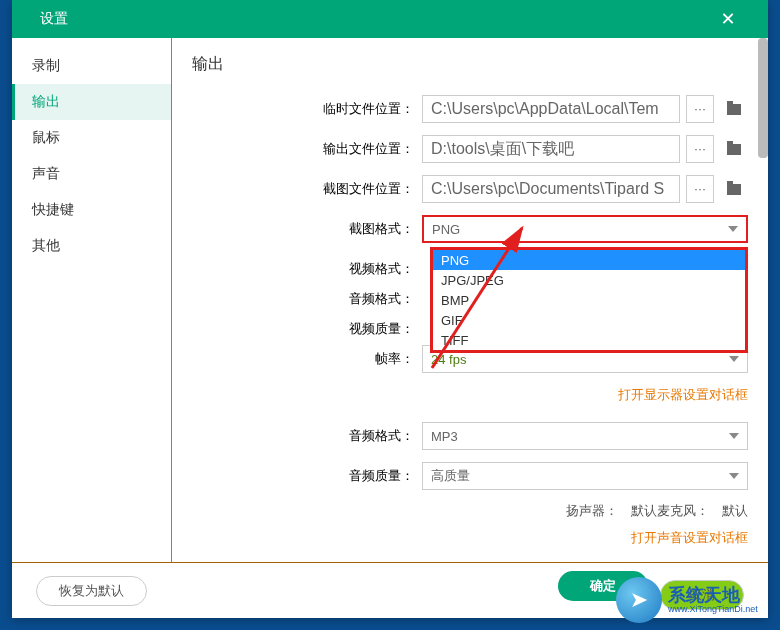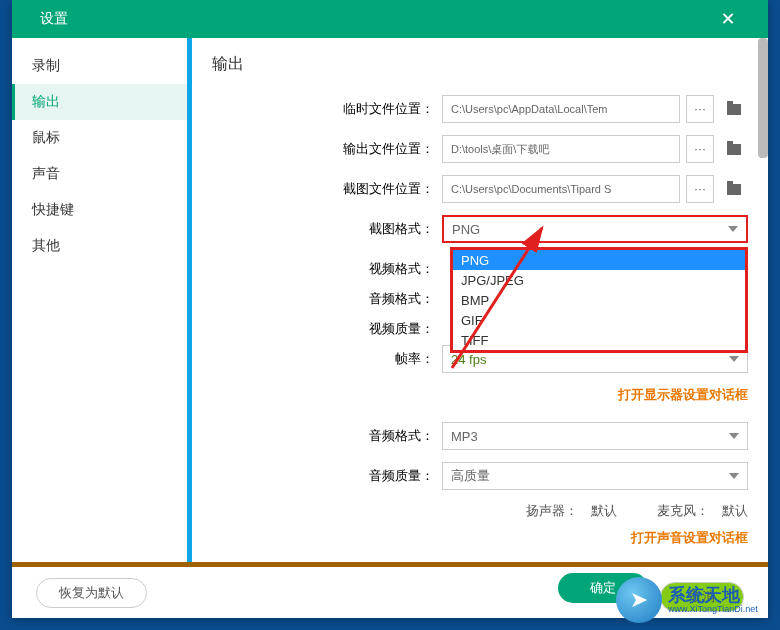--- a/index.html
+++ b/index.html
@@ -2,45 +2,45 @@
 <html><head>
   <meta charset="utf-8">
   <style>
     * { box-sizing: border-box; margin: 0; padding: 0; font-family: "Microsoft YaHei", Arial, sans-serif; }
     body { width: 780px; height: 630px; background: #0a4d8f; overflow: hidden; position: relative; }
     .window { position: absolute; top: 0; left: 12px; right: 12px; bottom: 12px; background: #fff; box-shadow: 0 2px 10px rgba(0,0,0,0.3); }
     .titlebar { height: 38px; background: #00a578; display: flex; align-items: center; justify-content: space-between; padding: 0 28px; }
     .titlebar-title { color: #fff; font-size: 14px; }
     .close-btn { color: #fff; font-size: 18px; cursor: pointer; width: 24px; height: 24px; display: flex; align-items: center; justify-content: center; }
     .body { display: flex; height: calc(100% - 38px - 56px); }
-    .sidebar { width: 180px; border-right: 5px solid #0ea5e9; padding-top: 10px; }
+    .sidebar { width: 160px; border-right: 1px solid #0ea5e9; padding-top: 10px; }
     .sidebar-item { height: 36px; display: flex; align-items: center; padding-left: 20px; font-size: 14px; color: #333; cursor: pointer; position: relative; }
     .sidebar-item.active { background: #e6f5f1; color: #00a578; }
     .sidebar-item.active::before { content: ""; position: absolute; left: 0; top: 0; bottom: 0; width: 3px; background: #00a578; }
     .content { flex: 1; padding: 16px 20px 0 20px; overflow-y: auto; position: relative; }
     .section-title { font-size: 16px; color: #333; margin-bottom: 20px; }
     .form-row { display: flex; align-items: center; margin-bottom: 12px; min-height: 28px; }
     .form-label { width: 230px; text-align: right; font-size: 13px; color: #000000; padding-right: 8px; }
     .form-control { flex: 1; display: flex; align-items: center; gap: 6px; }
-    .path-input { flex: 1; height: 28px; border: 1px solid #ccc; padding: 0 8px; font-size: 11px; color: #666; display: flex; align-items: center; background: #fff; overflow: hidden; white-space: nowrap; }
+    .path-input { flex: 1; height: 28px; border: 1px solid #ccc; padding: 0 8px; font-size: 16px; color: #666; display: flex; align-items: center; background: #fff; overflow: hidden; white-space: nowrap; }
     .browse-btn { width: 28px; height: 28px; border: 1px solid #ccc; display: flex; align-items: center; justify-content: center; font-size: 12px; color: #555; cursor: pointer; background: #fff; }
     .folder-btn { width: 28px; height: 28px; display: flex; align-items: center; justify-content: center; cursor: pointer; color: #666; }
     .select { flex: 1; height: 28px; border: 1px solid #ccc; padding: 0 8px; font-size: 13px; color: #666; display: flex; align-items: center; justify-content: space-between; background: #fff; cursor: pointer; }
     .select.red-border { border: 2px solid #e21f1f; }
     .chevron { width: 0; height: 0; border-left: 5px solid transparent; border-right: 5px solid transparent; border-top: 6px solid #888; }
     .dropdown-list { position: absolute; border: 3px solid #e21f1f; background: #fff; z-index: 10; }
     .dropdown-option { height: 20px; padding: 0 8px; font-size: 13px; display: flex; align-items: center; cursor: pointer; color: #333; }
     .dropdown-option.selected { background: #1e90ff; color: #fff; }
     .link-row { text-align: right; margin: 6px 0 18px; }
-    .link { color: #e87800; font-size: 13px; cursor: pointer; font-weight: bold; }
-    .speaker-row { display: flex; justify-content: flex-end; gap: 40px; font-size: 13px; color: #555; margin-bottom: 8px; }
-    .footer { height: 56px; border-top: 5px solid #a16207; display: flex; align-items: center; justify-content: space-between; padding: 0 24px; background: #fff; }
+    .link { color: #e87800; font-size: 13px; cursor: pointer; }
+    .speaker-row { display: flex; justify-content: flex-end; font-size: 13px; color: #555; margin-bottom: 8px; }
+    .footer { height: 56px; border-top: 1px solid #a16207; display: flex; align-items: center; justify-content: space-between; padding: 0 24px; background: #fff; }
     .btn { height: 30px; padding: 0 22px; border-radius: 15px; font-size: 13px; cursor: pointer; display: flex; align-items: center; justify-content: center; }
     .btn-default { border: 1px solid #ccc; color: #555; background: #fff; }
-    .btn-primary { background: #00a578; color: #fff; border: none; padding: 0 32px; }
+    .btn-primary { background: #00a578; color: #fff; border: none; padding: 0 32px; font-weight: bold; }
     .btn-cancel { border: 1px solid #ccc; color: #555; background: #84cc16; padding: 0 28px; margin-top: 9px; }
     .footer-right { display: flex; gap: 12px; }
     .scrollbar { position: absolute; right: 0; top: 38px; width: 10px; height: 120px; background: #bbb; border-radius: 4px; }
     .arrow { position: absolute; pointer-events: none; z-index: 20; }
     .watermark { position: absolute; right: 0; bottom: 0; width: 170px; height: 60px; z-index: 30; display: flex; align-items: center; gap: 6px; padding: 6px; }
     .watermark-logo { width: 46px; height: 46px; border-radius: 50%; background: radial-gradient(circle at 35% 35%, #6dc7f0, #1f7bc4); display:flex; align-items:center; justify-content:center; font-size:22px; color:#fff;}
     .watermark-text { font-size: 18px; font-weight: bold; color: #1a5fb4; line-height:1;}
     .watermark-sub { font-size: 9px; color: #1a5fb4; }
     .folder-icon { width:14px; height:11px; background:#666; position:relative; }
     .folder-icon::before { content:""; position:absolute; top:-3px; left:0; width:6px; height:3px; background:#666; }

